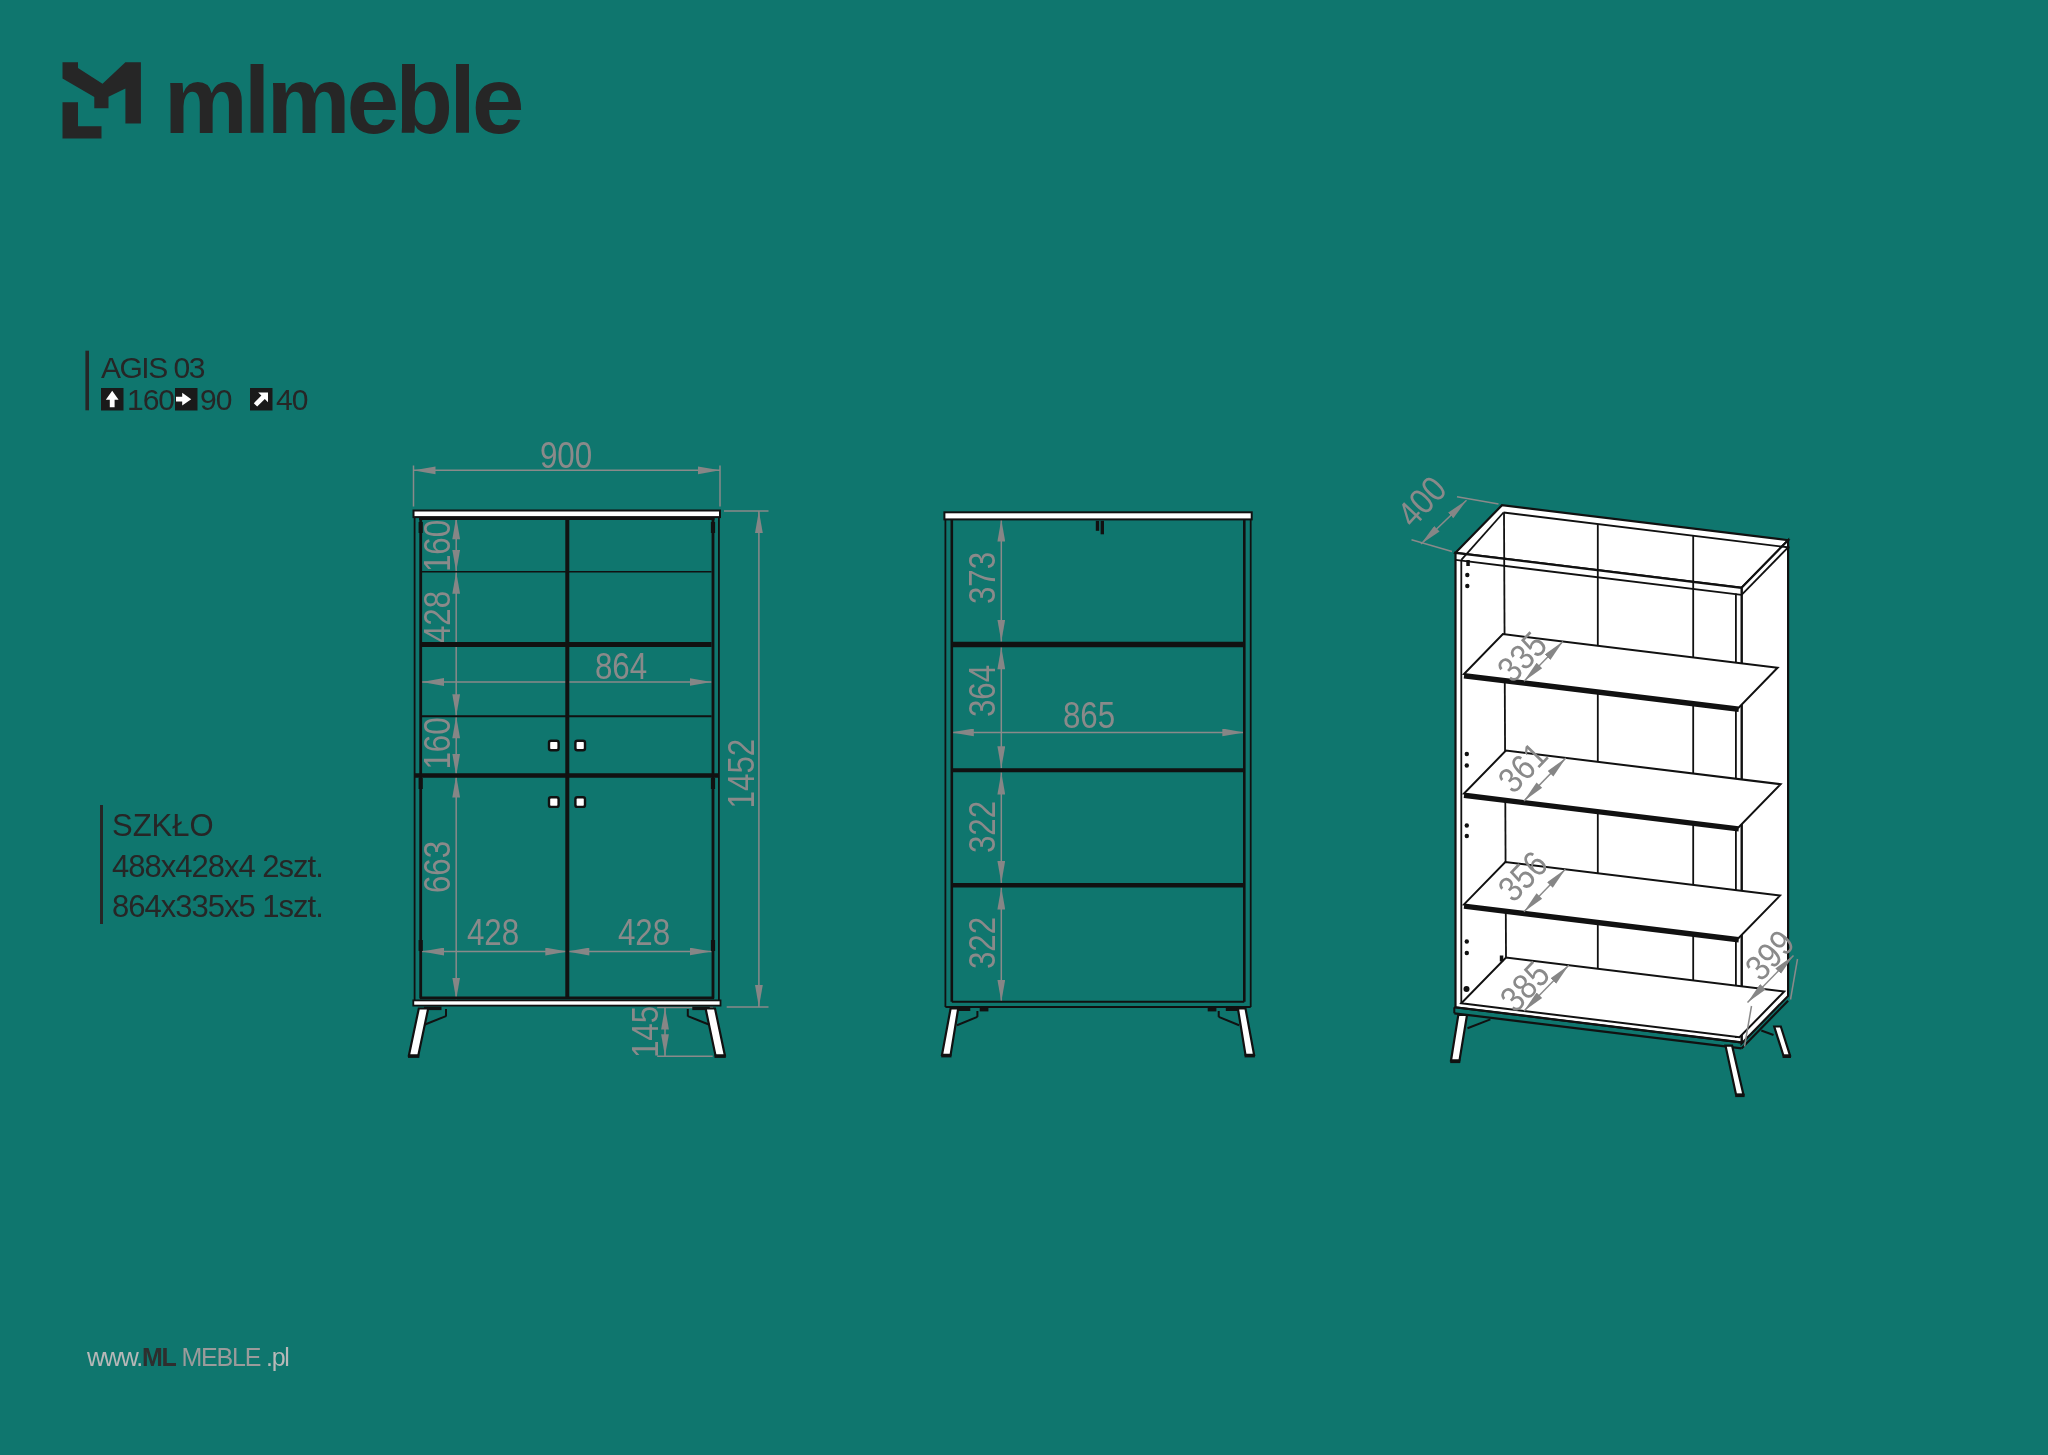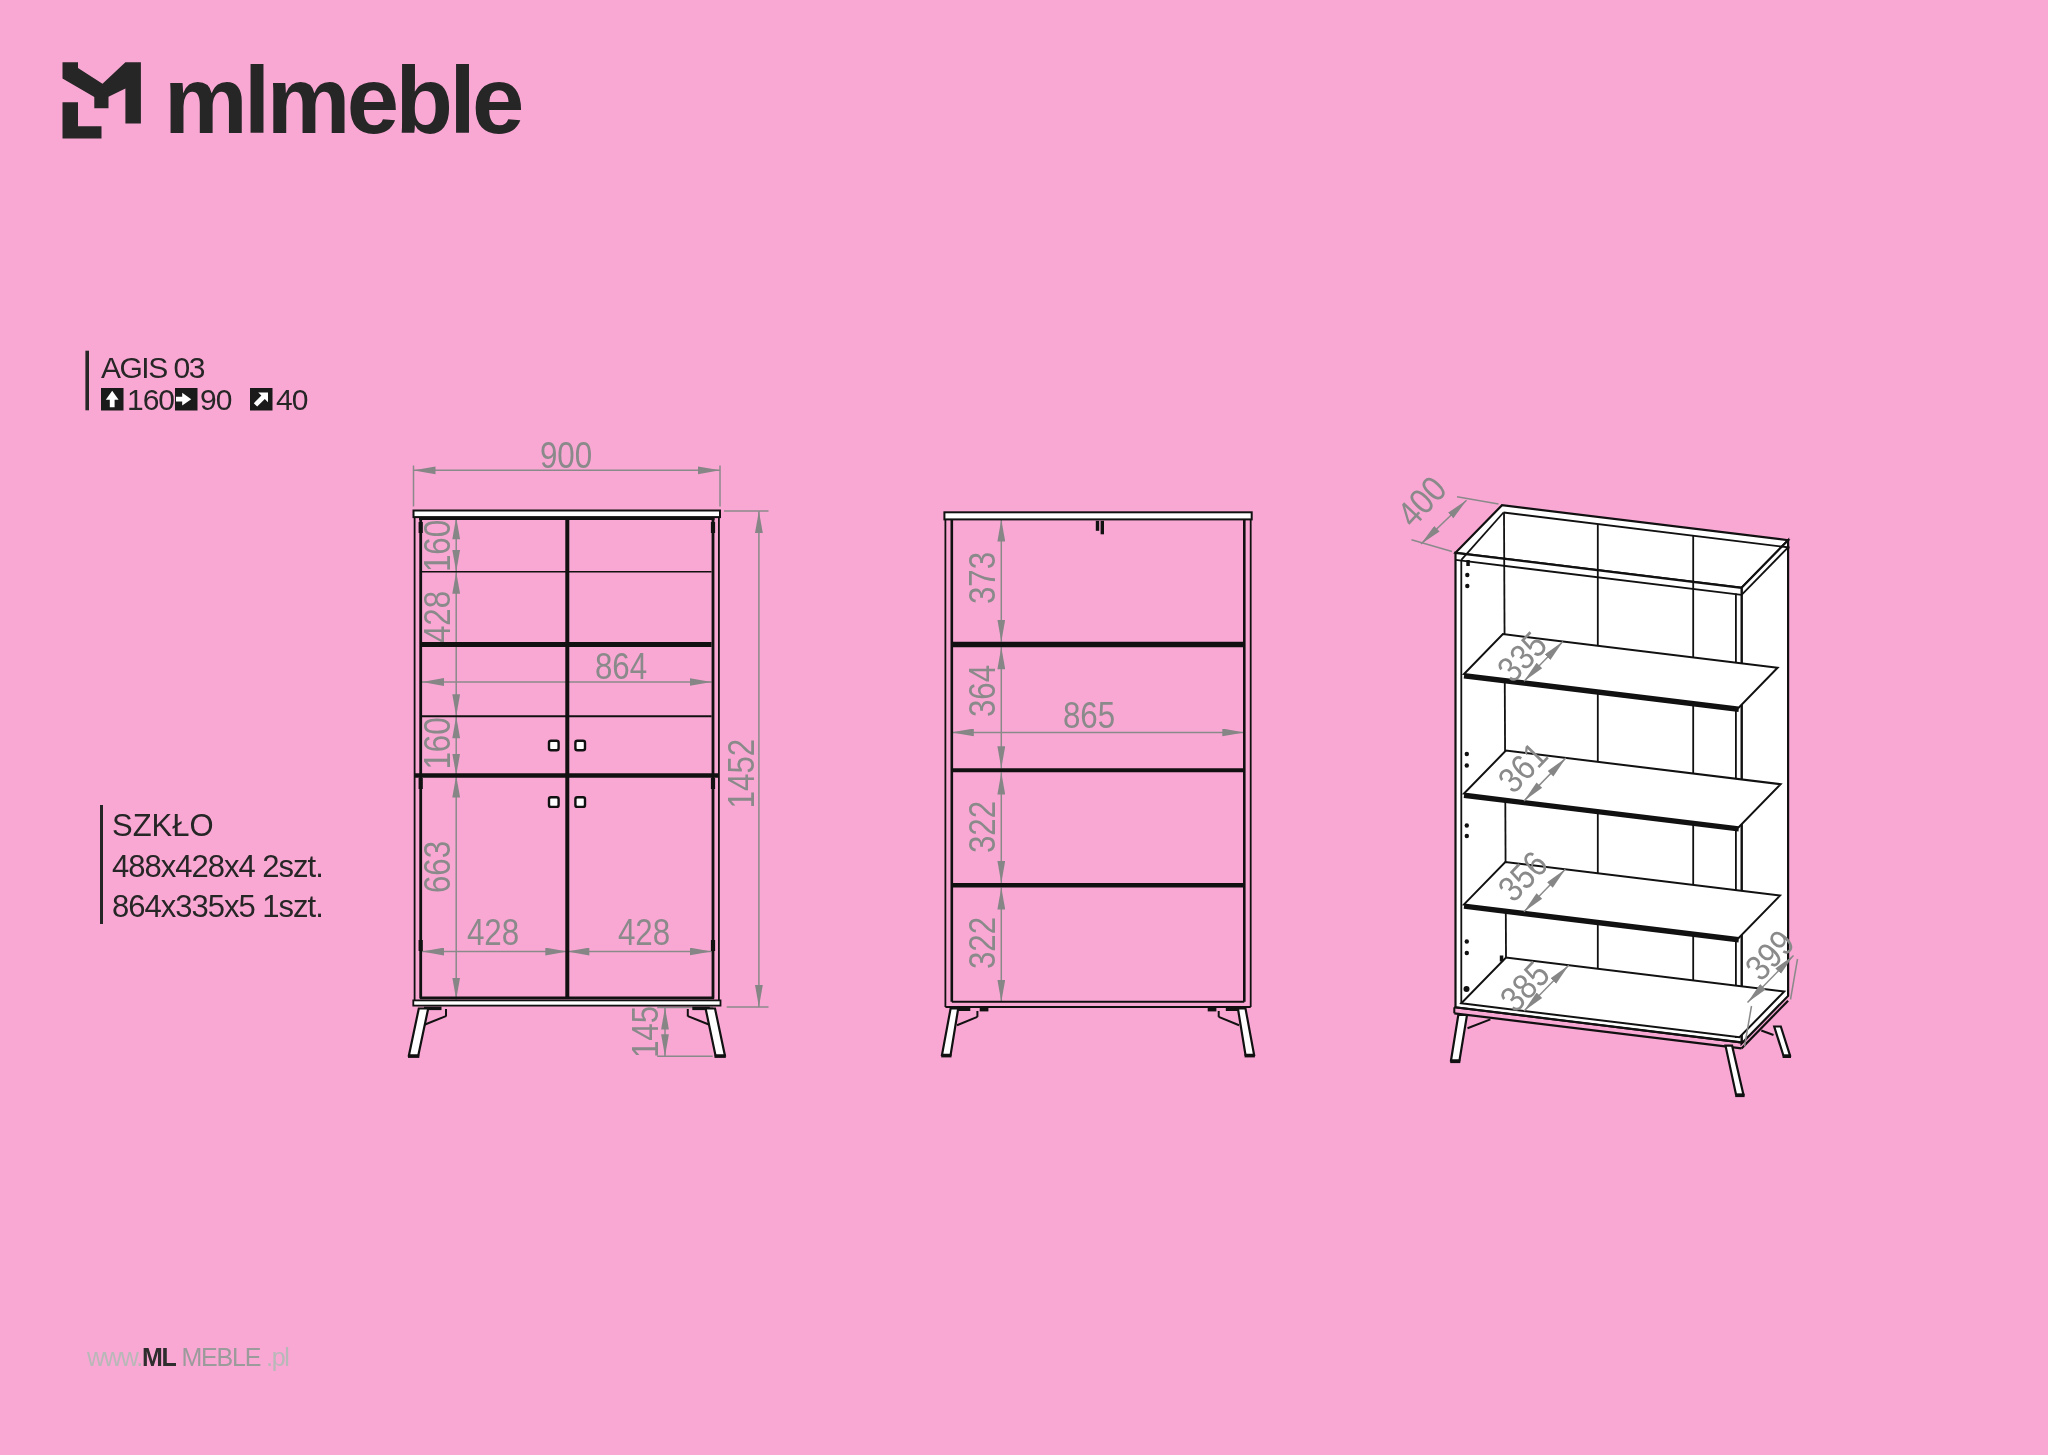--- a/index.html
+++ b/index.html
@@ -1,16 +1,16 @@
 <!DOCTYPE html>
 <html><head>
 <meta charset="utf-8">
 <style>
 html,body{margin:0;padding:0;background:#ffffff;}
-#page{position:relative;width:2048px;height:1455px;background:#f9a8d4;overflow:hidden;}
+#page{position:relative;width:2048px;height:1455px;background:#0f766e;overflow:hidden;}
 svg{display:block;}
 text{font-family:"Liberation Sans",sans-serif;}
 </style>
 </head>
 <body>
 <div id="page">
 <svg width="2048" height="1455" viewBox="0 0 2048 1455">
 <defs>
 <marker id="me" markerUnits="userSpaceOnUse" markerWidth="24" markerHeight="10" refX="22" refY="3.9" orient="auto">
           <path d="M22,3.9 L0,0 L0,7.8 Z" fill="#868686"></path>

